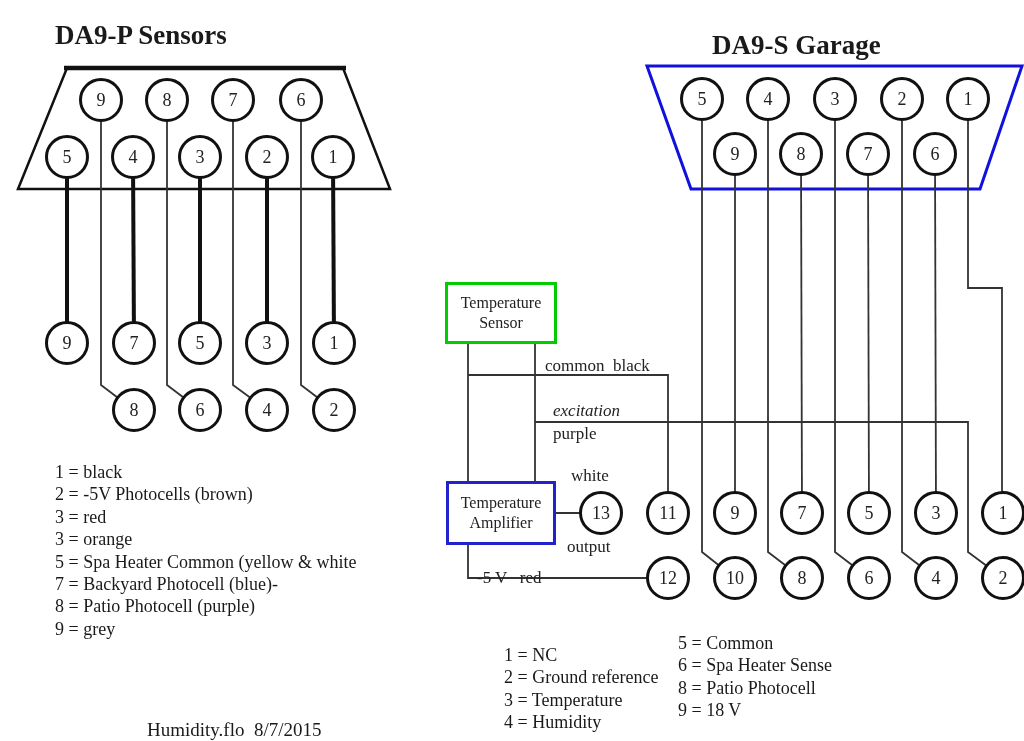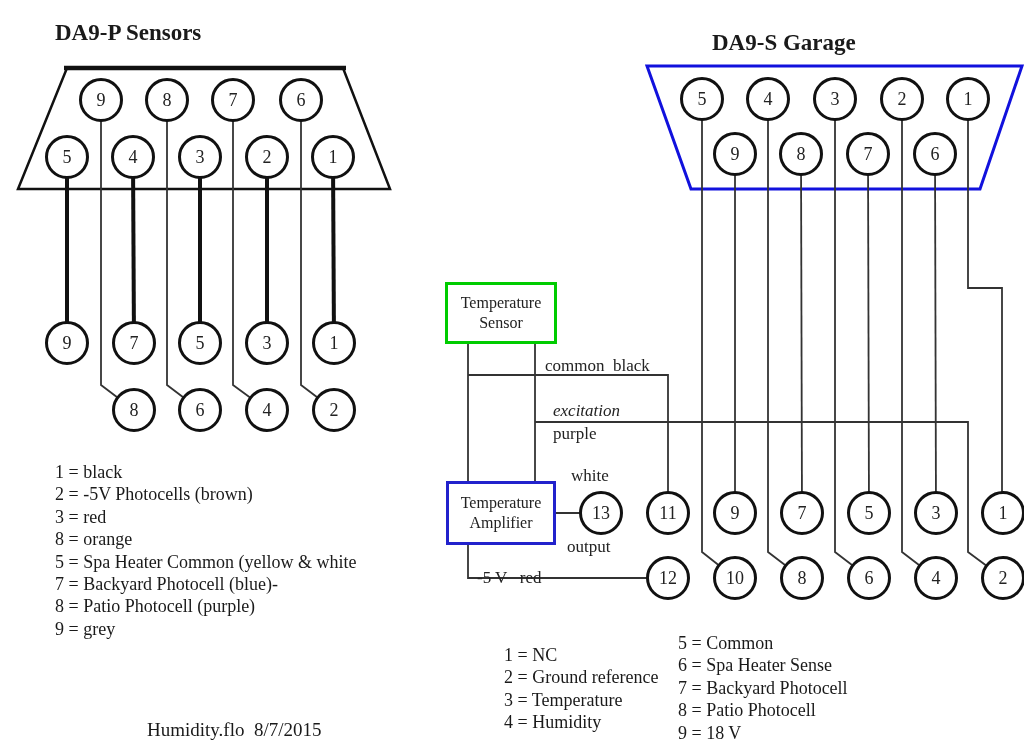--- a/index.html
+++ b/index.html
@@ -7,21 +7,21 @@
     position:relative;width:1024px;height:741px;background:#ffffff;
     overflow:hidden;font-family:"Liberation Serif","DejaVu Serif",serif;color:#1a1a1a;
   }
   #wires{position:absolute;left:0;top:0;z-index:1;}
   .pin{
     position:absolute;width:44px;height:44px;border:3px solid #111;border-radius:50%;
     background:#fff;box-sizing:border-box;z-index:2;
     display:flex;align-items:center;justify-content:center;
     font-size:18px;color:#222;
   }
-  .title{position:absolute;font-weight:bold;font-size:23px;z-index:3;white-space:pre;}
+  .title{position:absolute;font-weight:bold;font-size:27px;z-index:3;white-space:pre;}
   .legend{position:absolute;z-index:3;font-size:18px;}
   .legend div{height:22.4px;line-height:22.4px;white-space:pre;}
   .wire-label{position:absolute;z-index:3;font-size:17px;white-space:pre;color:#222;}
   .comp-box{
     position:absolute;background:#fff;box-sizing:border-box;z-index:2;
     display:flex;flex-direction:column;align-items:center;justify-content:center;
     font-size:16px;line-height:20px;text-align:right;color:#222;
   }
   .main-title{position:absolute;font-weight:bold;font-size:29px;z-index:3;}
   .footer-note{position:absolute;font-size:19px;z-index:3;white-space:pre;}
@@ -136,35 +136,34 @@
   <div class="wire-label" style="left:553px;top:401px;font-style:italic;">excitation</div>
   <div class="wire-label" style="left:553px;top:424px;">purple</div>
   <div class="wire-label" style="left:571px;top:466px;">white</div>
   <div class="wire-label" style="left:567px;top:537px;">output</div>
   <div class="wire-label" style="left:477px;top:568px;">-5 V   red</div>
 
   <div class="legend" style="left:55px;top:461px;">
     <div>1 = black</div>
     <div>2 = -5V Photocells (brown)</div>
     <div>3 = red</div>
-    <div>8 = orange</div>
+    <div>3 = orange</div>
     <div>5 = Spa Heater Common (yellow &amp; white</div>
     <div>7 = Backyard Photocell (blue)-</div>
     <div>8 = Patio Photocell (purple)</div>
     <div>9 = grey</div>
   </div>
 
   <div class="legend" style="left:504px;top:644px;">
     <div>1 = NC</div>
     <div>2 = Ground reference</div>
     <div>3 = Temperature</div>
     <div>4 = Humidity</div>
   </div>
 
   <div class="legend" style="left:678px;top:632px;">
     <div>5 = Common</div>
     <div>6 = Spa Heater Sense</div>
-    <div>7 = Backyard Photocell</div>
     <div>8 = Patio Photocell</div>
     <div>9 = 18 V</div>
   </div>
 
 </div>
 
 </body></html>

